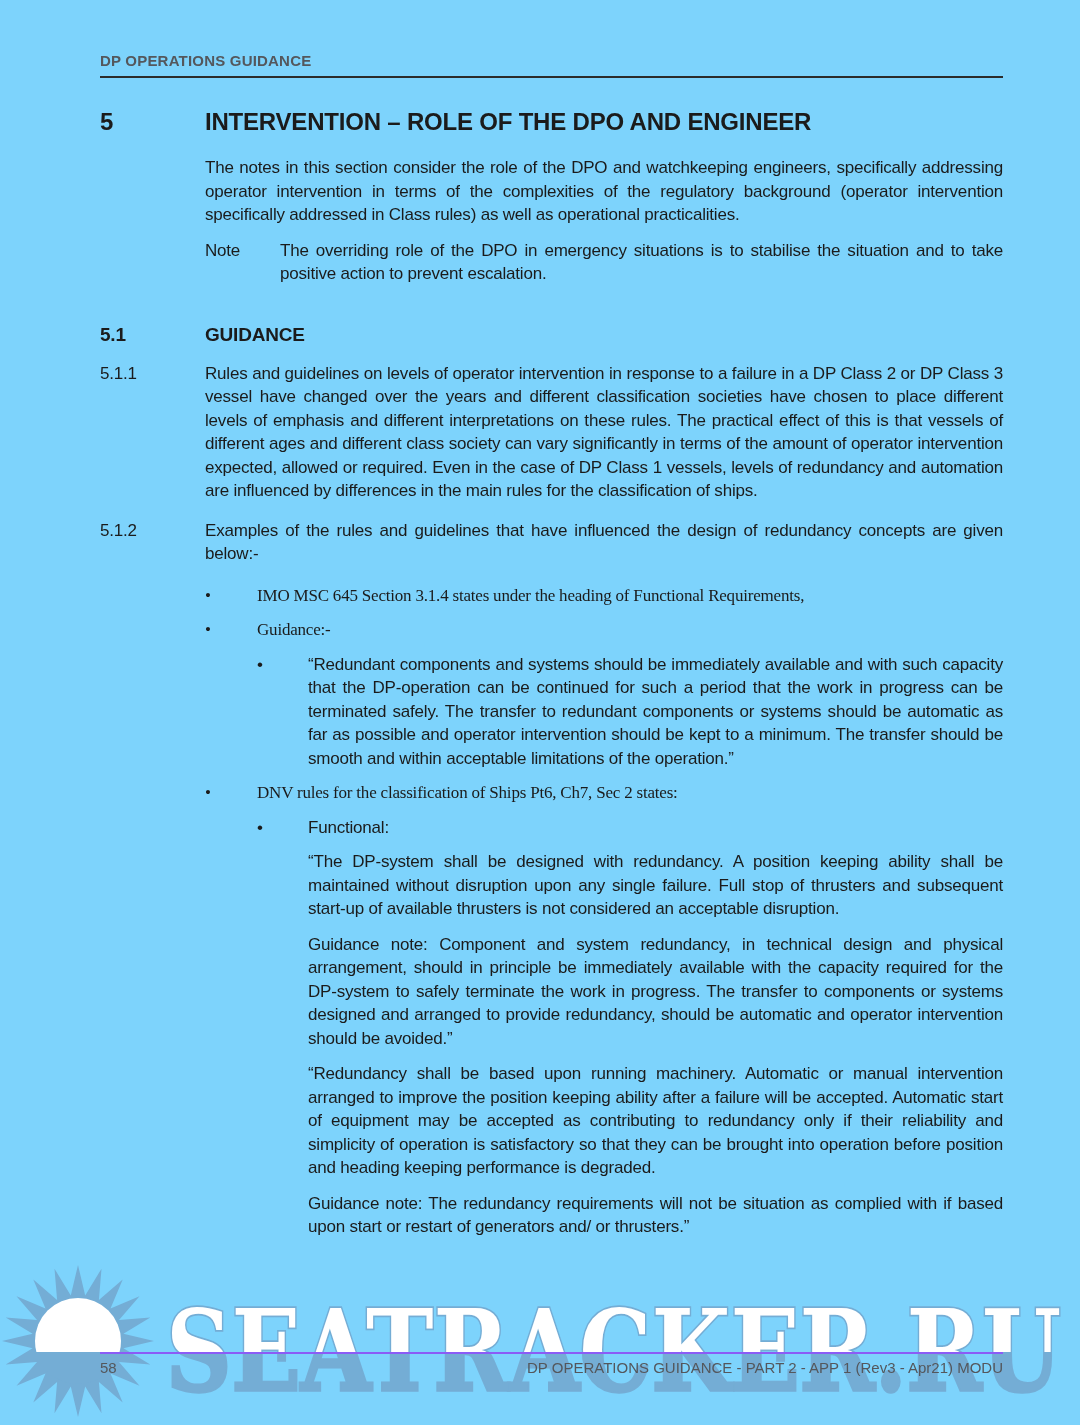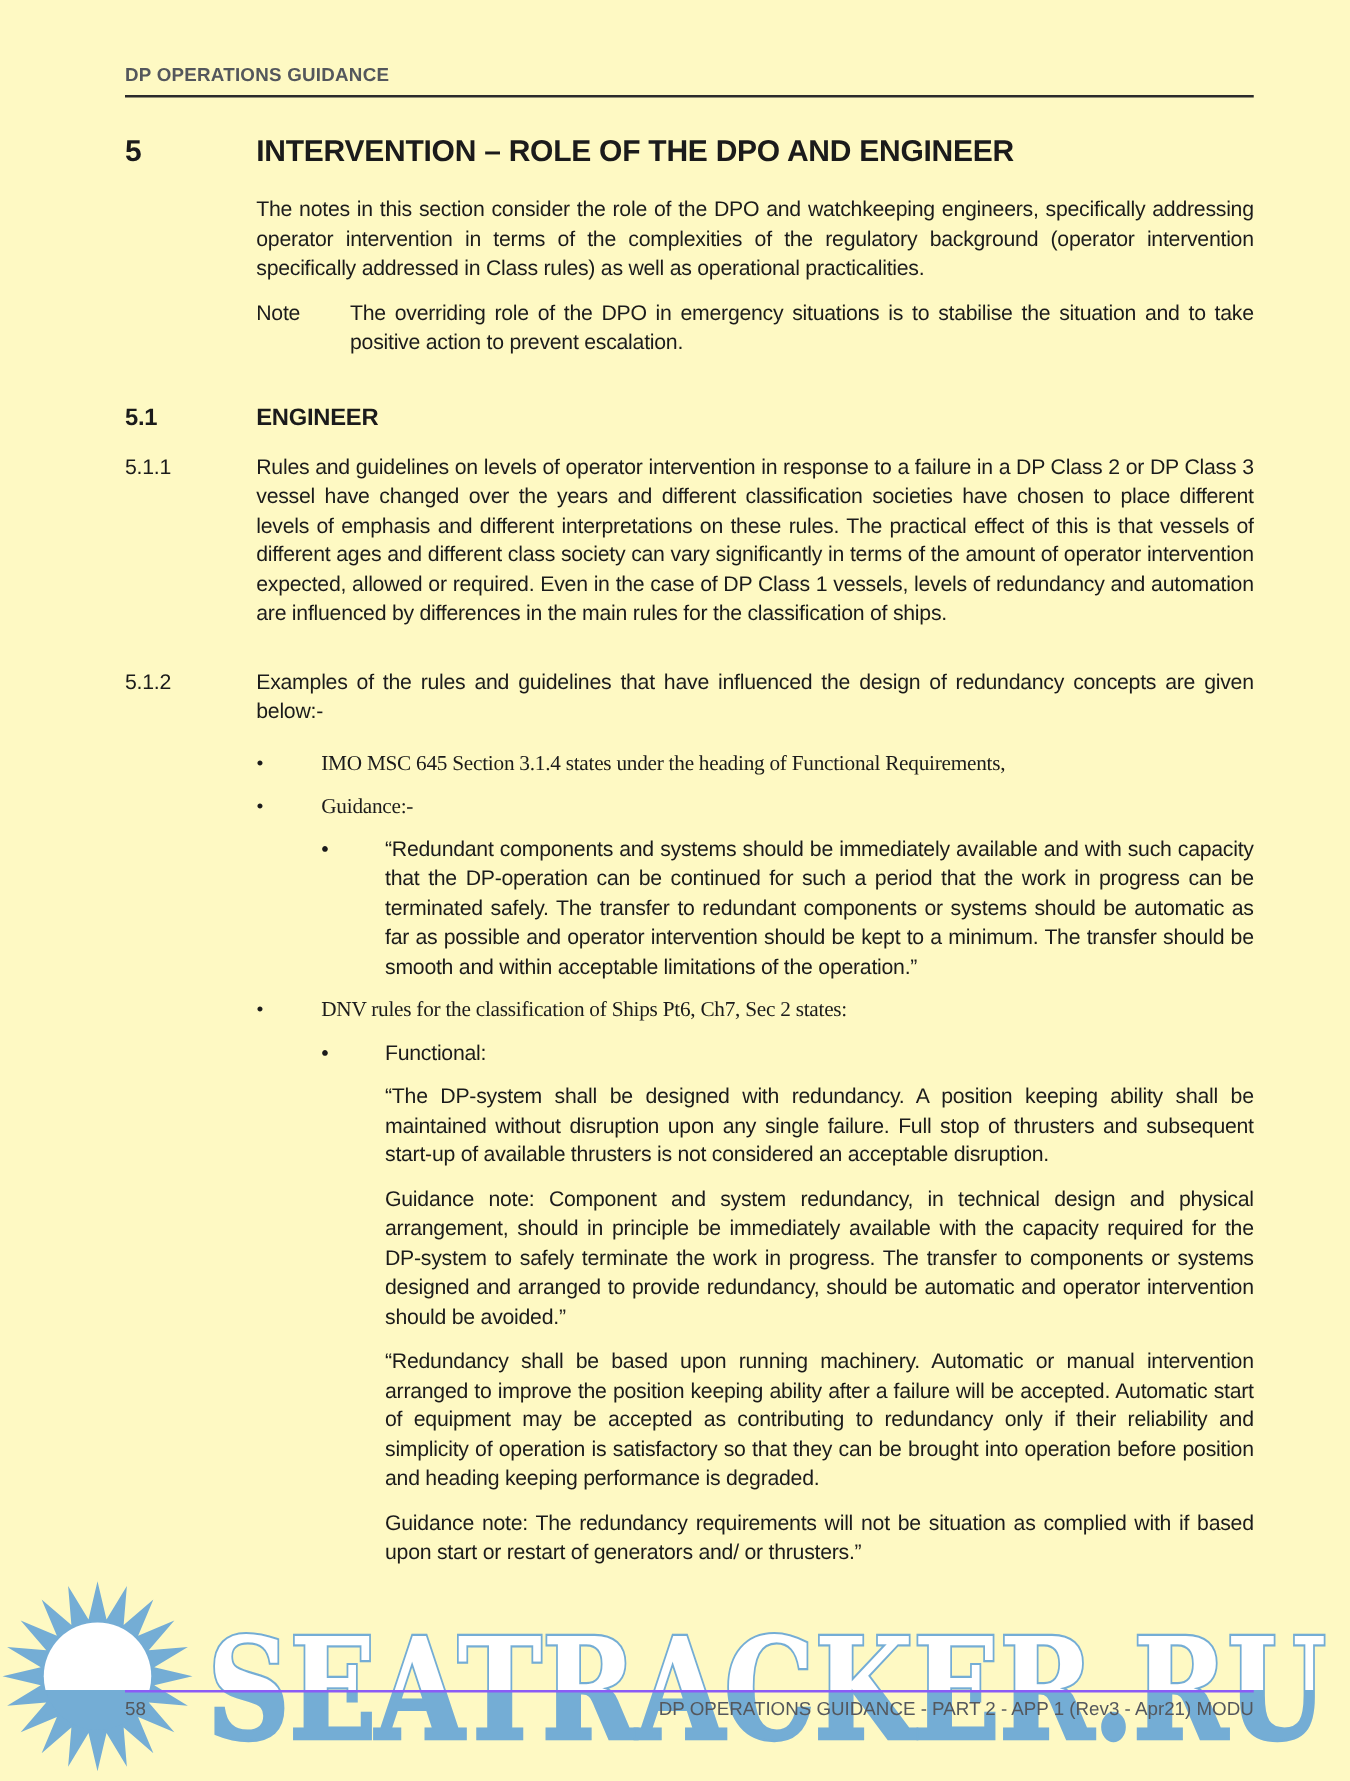--- a/index.html
+++ b/index.html
@@ -1,19 +1,19 @@
 <!DOCTYPE html>
 <html><head>
 <meta charset="utf-8">
 <style>
   html,body{margin:0;padding:0;background:#fff;}
   .page{
     position:relative;
     width:1080px;height:1425px;
-    background:#fef9c3;
+    background:#7dd3fc;
     overflow:hidden;
     font-family:"Liberation Sans",sans-serif;
     color:#1b1b1b;
   }
   
   .hdr{padding:52px 77px 0 100px;position:relative;z-index:1;}
   .hdr-title{
     font-size:15px;font-weight:bold;color:#54575c;letter-spacing:.2px;
   }
   .hdr-rule{border-bottom:2.5px solid #2b2b2b;margin-top:7px;}
@@ -85,29 +85,29 @@
     <div class="row">
       <div class="num"></div>
       <div class="noterow">
         <div>Note</div>
         <div class="ntxt">The overriding role of the DPO in emergency situations is to stabilise the situation and to take positive action to prevent escalation.</div>
       </div>
     </div>
 
     <div class="row h51row">
       <div class="num numbold">5.1</div>
-      <h2>ENGINEER</h2>
+      <h2>GUIDANCE</h2>
     </div>
 
     <div class="row">
       <div class="num">5.1.1</div>
       <p class="para">Rules and guidelines on levels of operator intervention in response to a failure in a DP Class 2 or DP Class 3 vessel have changed over the years and different classification societies have chosen to place different levels of emphasis and different interpretations on these rules.  The practical effect of this is that vessels of different ages and different class society can vary significantly in terms of the amount of operator intervention expected, allowed or required.  Even in the case of DP Class 1 vessels, levels of redundancy and automation are influenced by differences in the main rules for the classification of ships.</p>
     </div>
 
-    <div class="row" style="margin-top:19px;">
+    <div class="row" style="margin-top:4px;">
       <div class="num">5.1.2</div>
       <div>
         <p class="para">Examples of the rules and guidelines that have influenced the design of redundancy concepts are given below:-</p>
         <div class="gap"></div>
 
         <div class="b1">
           <div class="bm"></div>
           <div class="btxt">IMO MSC 645 Section 3.1.4 states under the heading of Functional Requirements,</div>
         </div>
 

